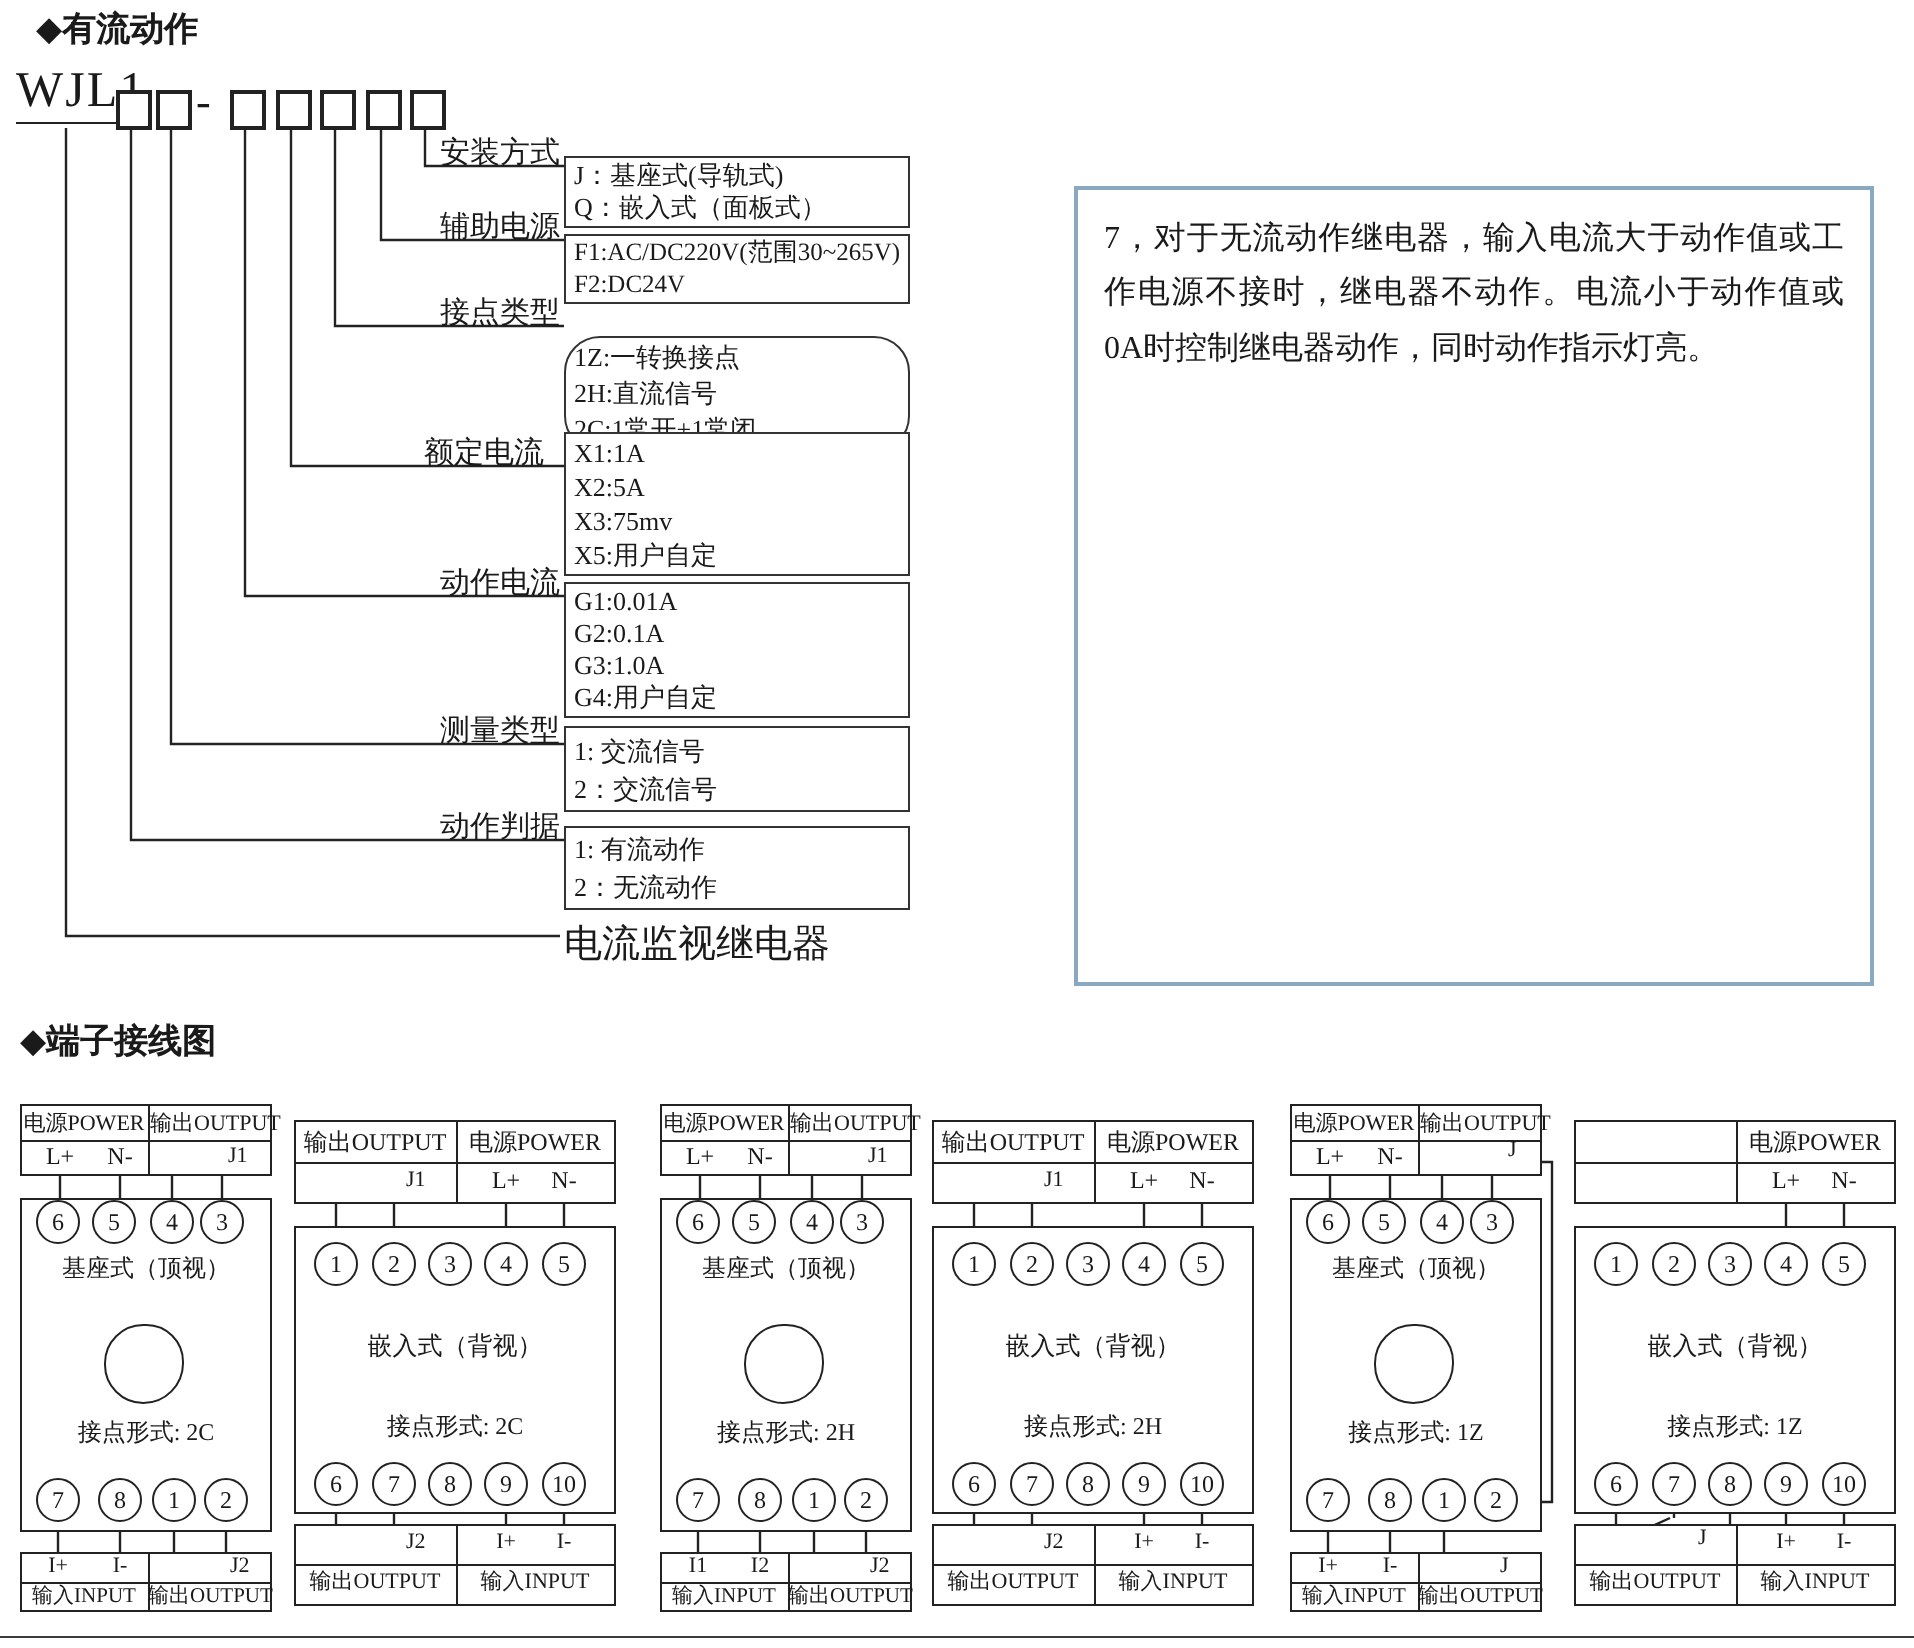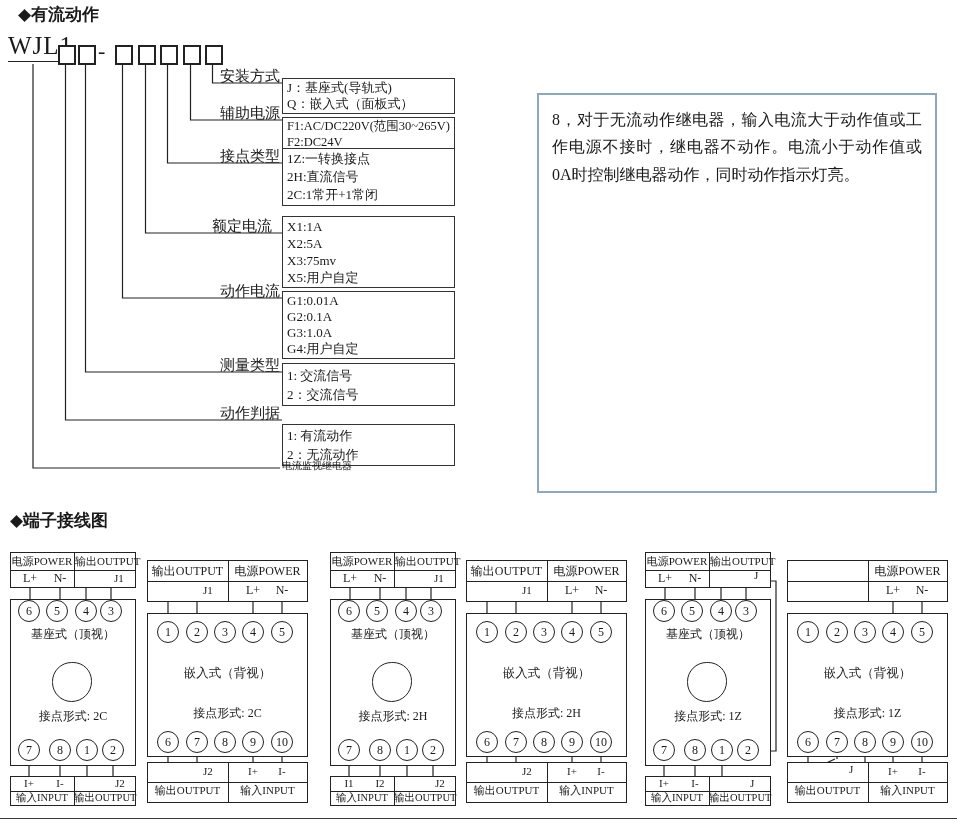--- a/index.html
+++ b/index.html
@@ -8,21 +8,21 @@
   .abs{position:absolute;}
   .sec-title{font-size:17px;font-weight:bold;white-space:nowrap;}
   
   .code-prefix{font-size:25px;letter-spacing:1px;border-bottom:1px solid #222;padding-bottom:1px;}
   .mbox{width:14px;height:16px;border:2px solid #222;background:#fff;}
   .mdash{font-size:22px;}
   .cat-label{width:70px;text-align:right;font-size:15px;white-space:nowrap;}
   .opt{left:282px;width:173px;box-sizing:border-box;border:1px solid #333;background:#fff;
        padding:1px 4px;font-size:13px;white-space:nowrap;}
   .opt div{white-space:nowrap;}
-  .root-label{font-size:10px;white-space:nowrap;}
+  .root-label{font-size:19px;white-space:nowrap;}
   
   .panel{left:537px;top:93px;width:400px;height:400px;box-sizing:border-box;
          border:2px solid #8aa8c0;background:#fff;padding:11px 13px 0 13px;}
   .panel .ptitle{font-size:16px;margin-bottom:4px;}
   .panel p{margin:0;font-size:16px;line-height:27.4px;text-align:justify;}
   
   .dg{top:545px;height:268px;}
   .dg svg{position:absolute;left:0;top:0;pointer-events:none;}
   .tbl{position:absolute;box-sizing:content-box;border:1px solid #222;background:#fff;}
   .vdiv{position:absolute;width:1px;background:#222;}
@@ -75,50 +75,50 @@
 <div class="abs cat-label" style="left:210px;top:404px;">动作判据</div>
 
 <div class="abs opt" style="top:78px;line-height:16px;">
   <div>J：基座式(导轨式)</div>
   <div>Q：嵌入式（面板式）</div>
 </div>
 <div class="abs opt" style="top:117px;line-height:15.5px;font-size:12.5px;">
   <div>F1:AC/DC220V(范围30~265V)</div>
   <div>F2:DC24V</div>
 </div>
-<div class="abs opt" style="top:148px;line-height:18px;">
+<div class="abs opt" style="top:168px;line-height:18px;border-radius:18px;">
   <div>1Z:一转换接点</div>
   <div>2H:直流信号</div>
   <div>2C:1常开+1常闭</div>
 </div>
 <div class="abs opt" style="top:216px;line-height:17px;">
   <div>X1:1A</div>
   <div>X2:5A</div>
   <div>X3:75mv</div>
   <div>X5:用户自定</div>
 </div>
 <div class="abs opt" style="top:291px;line-height:16px;">
   <div>G1:0.01A</div>
   <div>G2:0.1A</div>
   <div>G3:1.0A</div>
   <div>G4:用户自定</div>
 </div>
 <div class="abs opt" style="top:363px;line-height:19px;padding-top:2px;">
   <div>1: 交流信号</div>
   <div>2：交流信号</div>
 </div>
-<div class="abs opt" style="top:424px;line-height:19px;">
+<div class="abs opt" style="top:413px;line-height:19px;">
   <div>1: 有流动作</div>
   <div>2：无流动作</div>
 </div>
 
 <div class="abs root-label" style="left:282px;top:459px;">电流监视继电器</div>
 
 <div class="abs panel">
-  <p>8，对于无流动作继电器，输入电流大于动作值或工作电源不接时，继电器不动作。电流小于动作值或0A时控制继电器动作，同时动作指示灯亮。</p>
+  <p>7，对于无流动作继电器，输入电流大于动作值或工作电源不接时，继电器不动作。电流小于动作值或0A时控制继电器动作，同时动作指示灯亮。</p>
 </div>
 
 <div class="abs sec-title" style="left:10px;top:509px;">◆端子接线图</div>
 
 <div class="abs dg" style="left:10px;width:136px;">
   <svg width="136" height="268">
       <g class="wire">
     <path d="M20 43 V56"></path>
         <path d="M50 43 V56"></path>
     <path d="M76 39 L93 31"></path>

